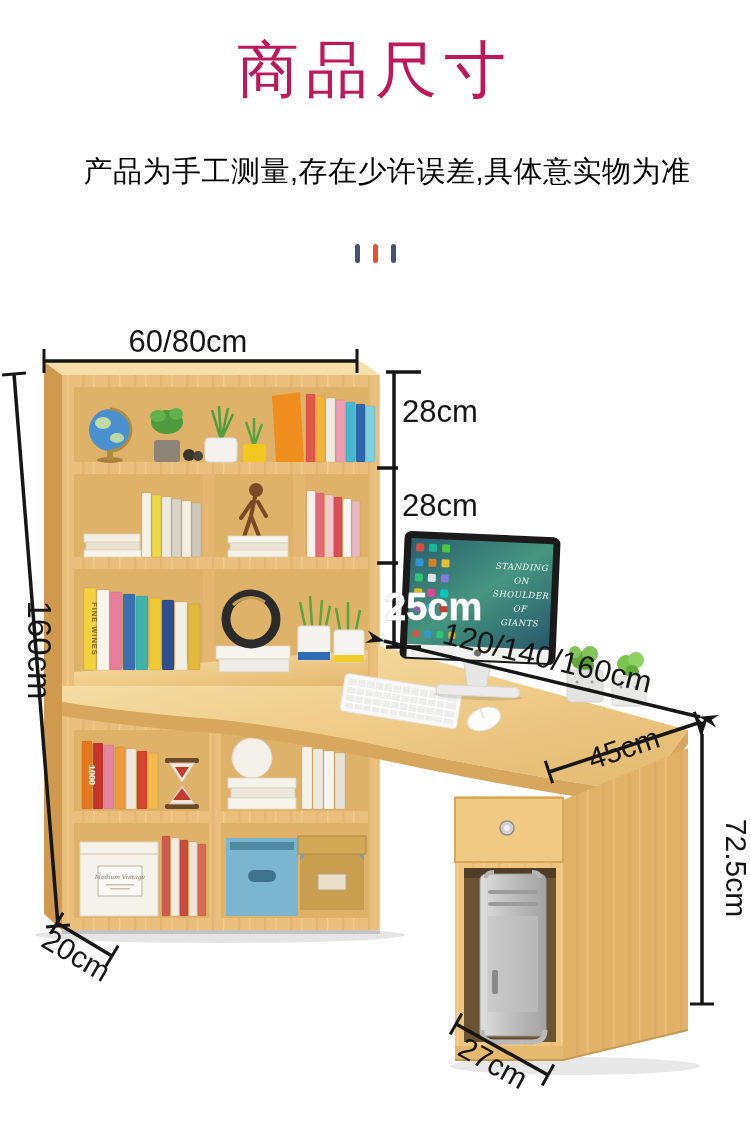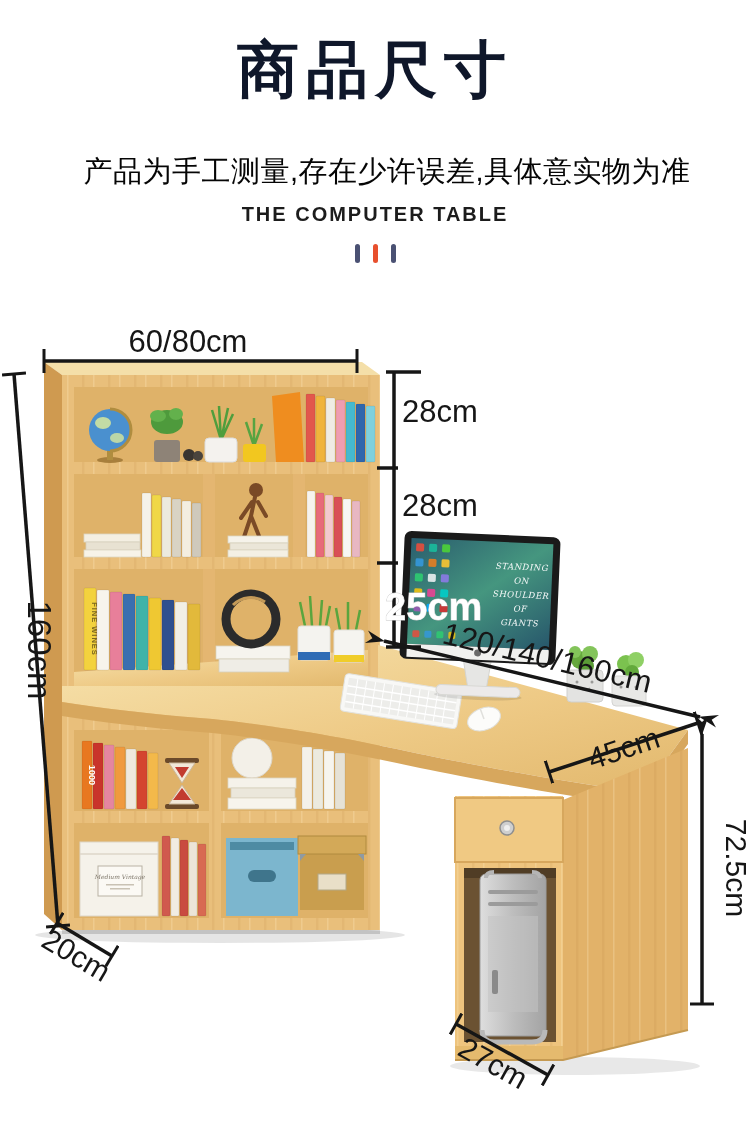--- a/index.html
+++ b/index.html
@@ -1,19 +1,19 @@
 <!DOCTYPE html>
 <html><head>
 <meta charset="utf-8">
 <style>
   html,body{margin:0;padding:0;background:#fff;}
   .page{position:relative;width:750px;height:1129px;background:#ffffff;overflow:hidden;
         font-family:"Liberation Sans",sans-serif;}
   .hdr-title{position:absolute;top:34px;left:0;width:750px;text-align:center;
-             font-size:62px;line-height:1.15;font-weight:700;color:#0f172a;letter-spacing:7px;}
+             font-size:62px;line-height:1.15;font-weight:400;color:#be185d;letter-spacing:7px;}
   .hdr-sub{position:absolute;top:152px;left:12px;width:750px;text-align:center;
            font-size:29px;font-weight:500;color:#050505;letter-spacing:0.5px;}
   .hdr-cap{position:absolute;top:203px;left:0;width:750px;text-align:center;
            font-size:20px;font-weight:600;color:#1c1c1c;letter-spacing:2px;}
   .hdr-bars{position:absolute;top:244px;left:0;width:750px;display:flex;
             justify-content:center;gap:13px;}
   .hdr-bars .bar{width:5px;height:19px;border-radius:3px;background:#4a5173;}
   svg.scene{position:absolute;top:330px;left:0;}
   .dim{stroke:#161616;stroke-width:3.5;fill:none;}
   .dimlbl{fill:#161616;font-size:31px;font-weight:500;font-family:"Liberation Sans",sans-serif;}
@@ -21,21 +21,20 @@
   .scrtxt{fill:#ffffff;font-size:8.5px;font-style:italic;font-family:"DejaVu Serif",serif;
           letter-spacing:0.5px;opacity:0.95;}
 </style>
 </head>
 <body>
 
 <div class="page">
 
   <div class="hdr-title">商品尺寸</div>
   <div class="hdr-sub">产品为手工测量,存在少许误差,具体意实物为准</div>
-  <div class="hdr-cap">THE COMPUTER TABLE</div>
   <div class="hdr-bars">
     <span class="bar" style="background-color: rgb(74, 81, 115);"></span>
     <span class="bar" style="background-color: rgb(232, 80, 46);"></span>
     <span class="bar" style="background-color: rgb(74, 81, 115);"></span>
   </div>
 
   <svg class="scene" width="750" height="799" viewBox="0 0 750 799">
     <defs>
       <marker id="tick" markerWidth="6" markerHeight="24" refX="3" refY="12" orient="auto" markerUnits="userSpaceOnUse">
         <rect x="1.5" y="0" width="3" height="24" fill="#161616"></rect>

